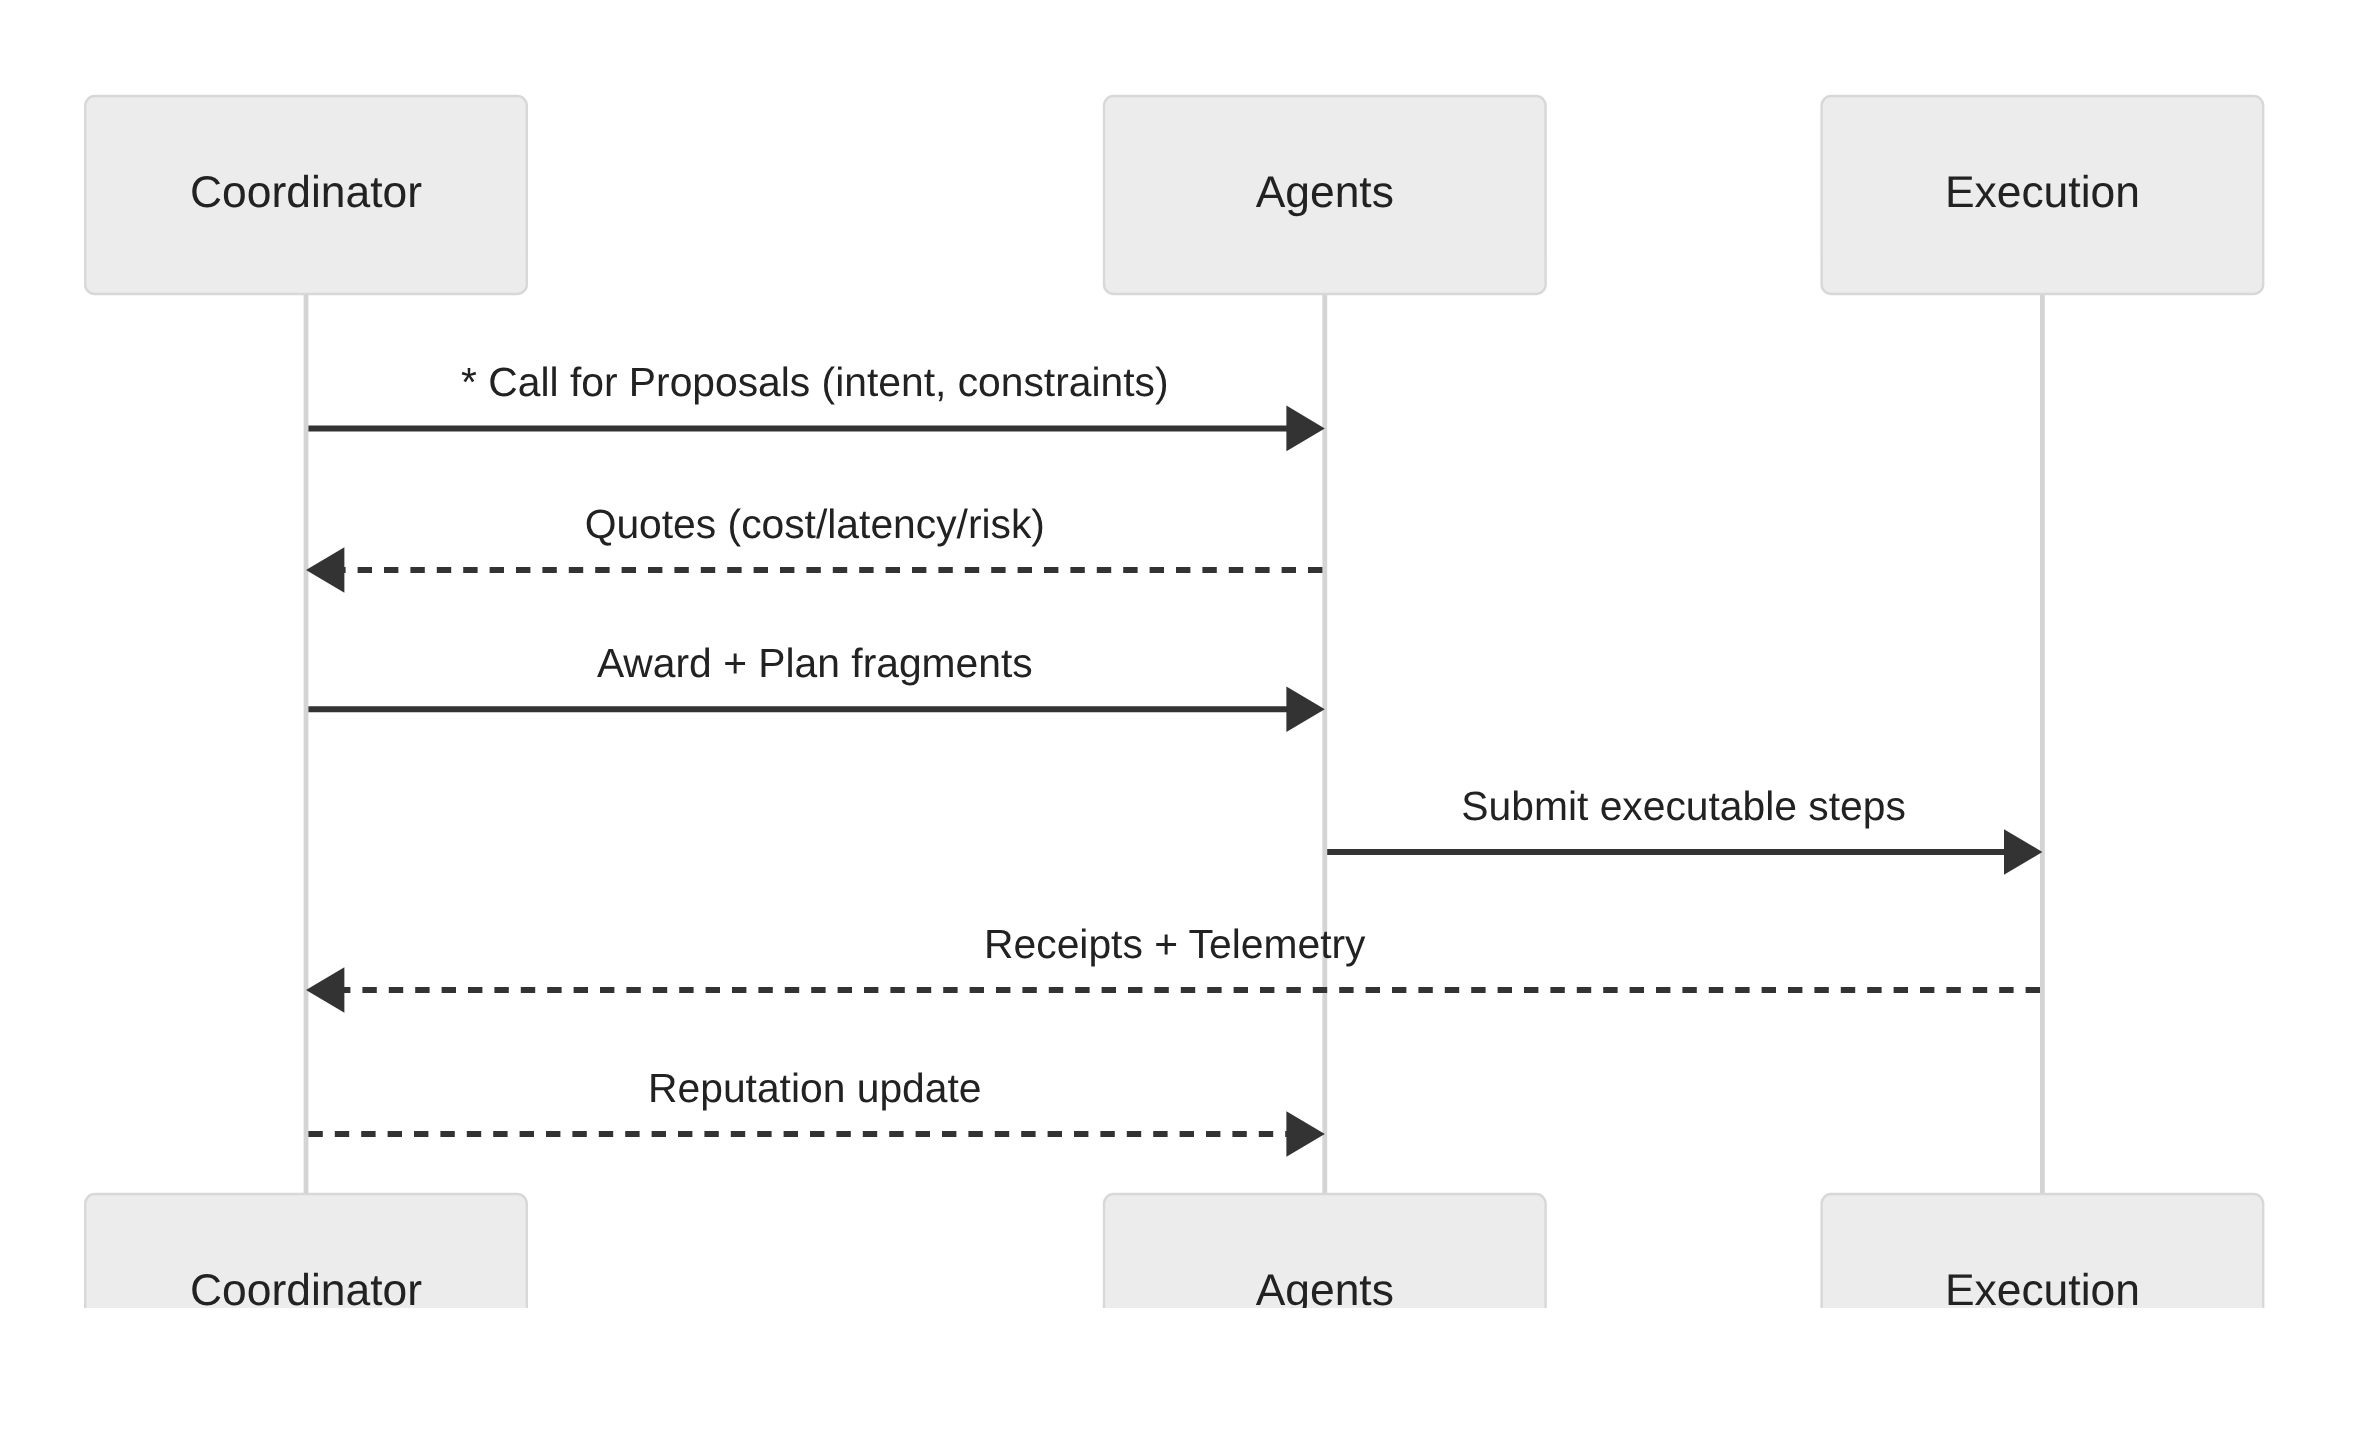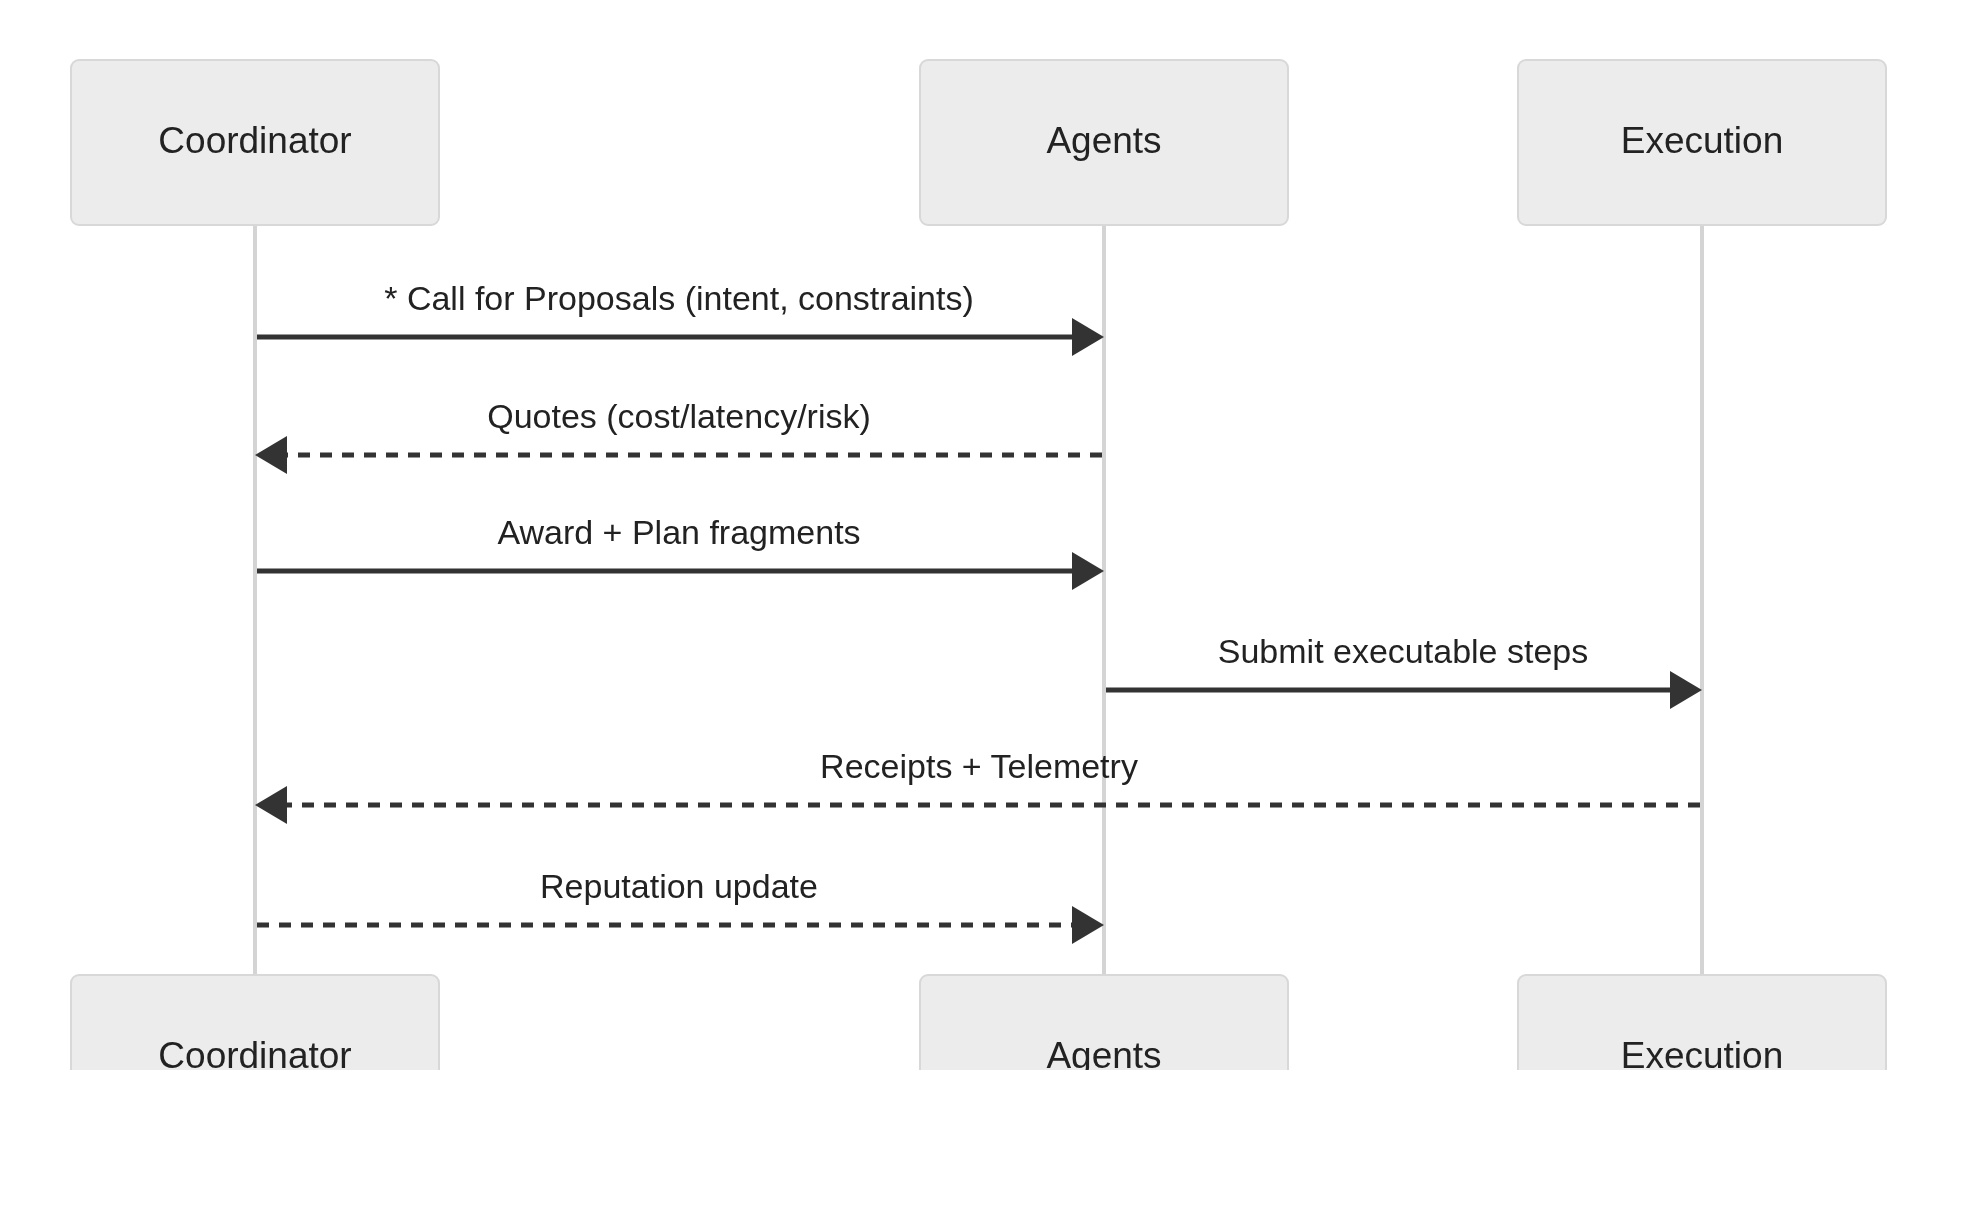--- a/index.html
+++ b/index.html
@@ -9,20 +9,21 @@
   }
   body {
     font-family: "Liberation Sans", sans-serif;
   }
   #diagram-root {
     position: relative;
     width: 1966px;
     height: 1070px;
     background: #ffffff;
     overflow: hidden;
+    margin-top: 20px;
   }
   #diagram-svg {
     position: absolute;
     left: 0;
     top: 0;
     width: 1966px;
     height: 1206px;
     display: block;
   }
   .actor-box-rect {

